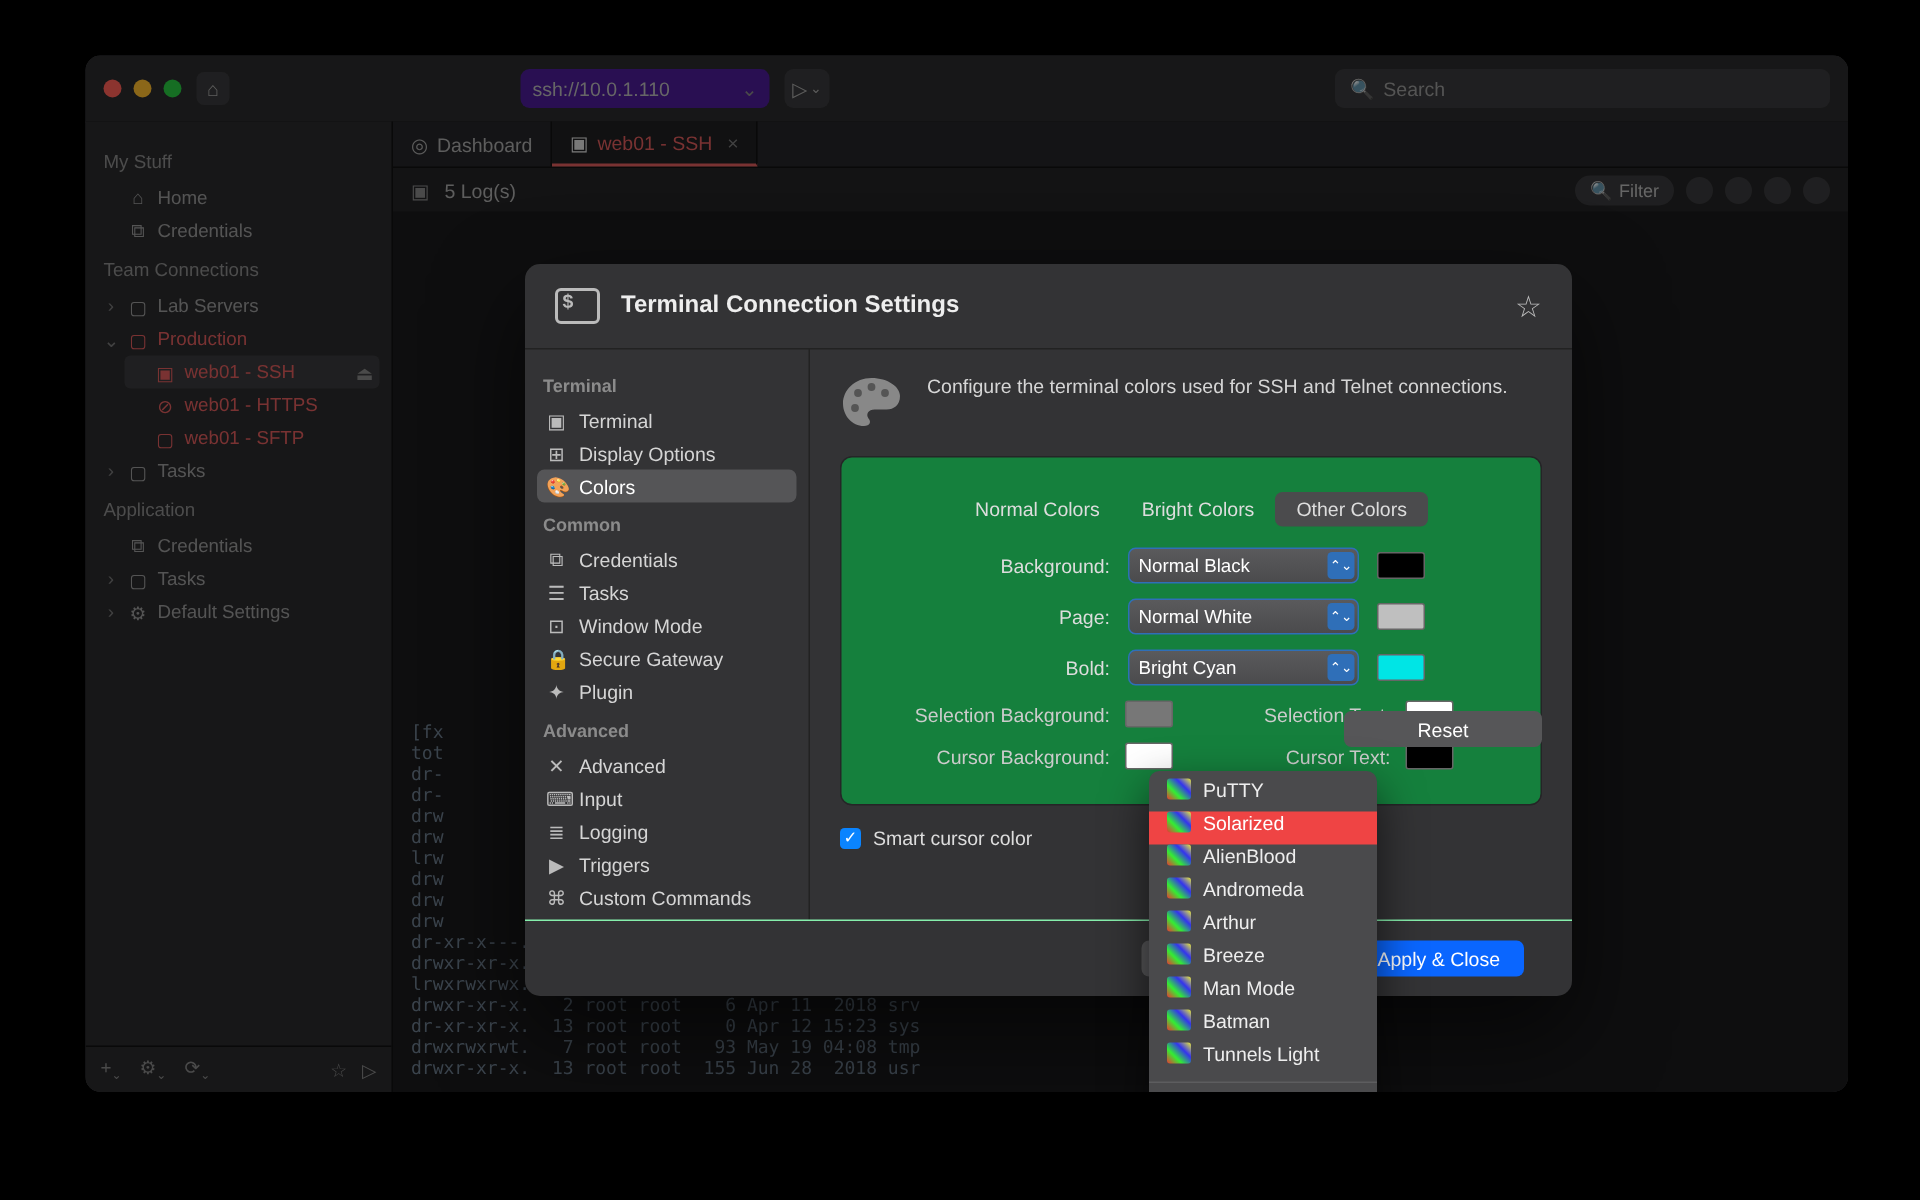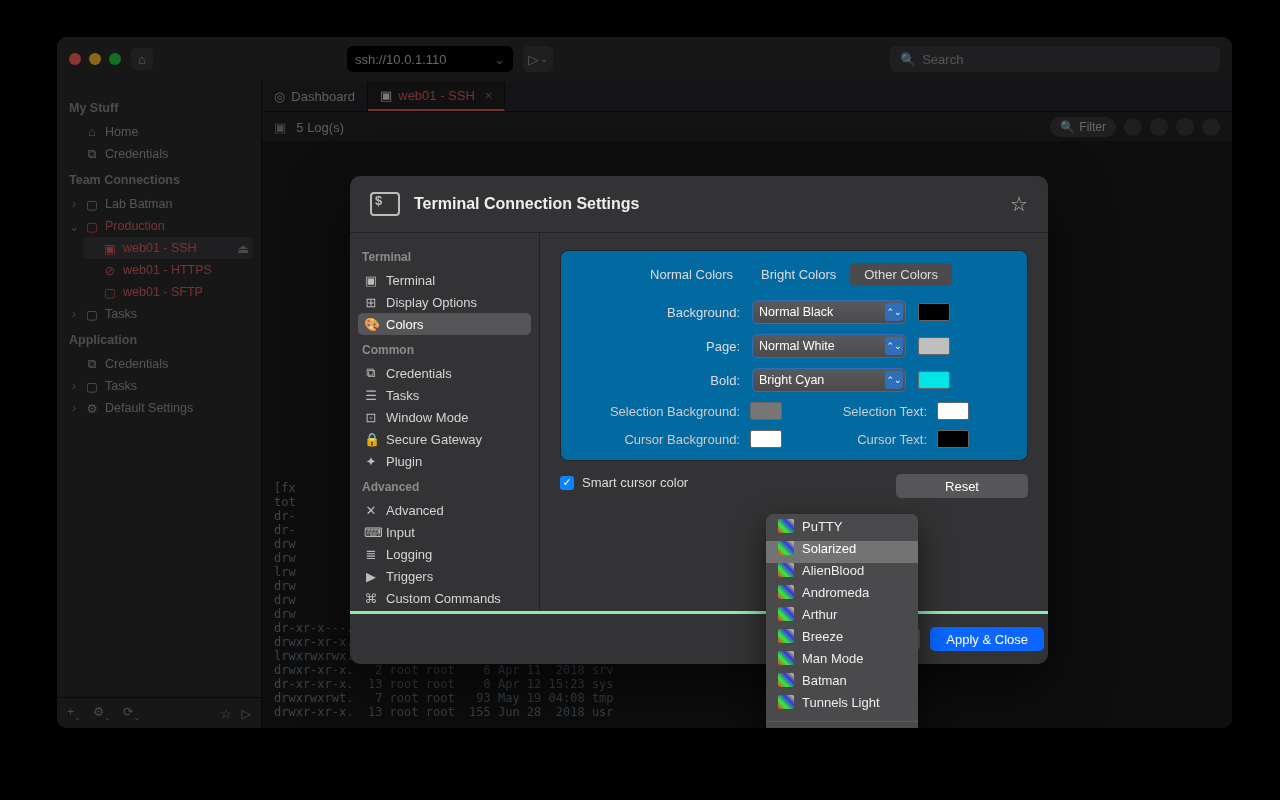--- a/index.html
+++ b/index.html
@@ -4,28 +4,28 @@
 <style>
   html,body{margin:0;height:100%;background:#000;font-family:-apple-system,"Helvetica Neue",Arial,sans-serif;font-size:13px;color:#ccc;-webkit-font-smoothing:antialiased}
   .window{position:absolute;left:57px;top:37px;width:1175px;height:691px;background:#1f1f21;border-radius:10px;box-shadow:0 30px 80px rgba(0,0,0,.6);overflow:hidden}
   .overlay{position:absolute;inset:0;background:rgba(0,0,0,.45);pointer-events:none}
   
   .titlebar{height:44px;display:flex;align-items:center;padding:0 12px;background:#2b2b2d;border-bottom:1px solid #111}
   .traffic{display:flex;gap:8px}
   .dot{width:12px;height:12px;border-radius:50%}
   .dot.r{background:#ff5f57}.dot.y{background:#febc2e}.dot.g{background:#28c840}
   .tb-btn{width:22px;height:22px;border-radius:5px;background:#3a3a3c;margin-left:10px;display:flex;align-items:center;justify-content:center;color:#aaa}
-  .urlbar{margin-left:14px;width:150px;height:26px;border-radius:6px;background:#000000;display:flex;align-items:center;justify-content:space-between;padding:0 8px;color:#bbb}
+  .urlbar{margin-left:14px;width:150px;height:26px;border-radius:6px;background:#4c1d95;display:flex;align-items:center;justify-content:space-between;padding:0 8px;color:#bbb}
   .urlbar .chev{color:#888}
   .run{margin-left:10px;width:30px;height:26px;border-radius:6px;background:#3a3a3c;display:flex;align-items:center;justify-content:center;color:#aaa}
   .spacer{flex:1}
   .search{width:310px;height:26px;border-radius:6px;background:#3a3a3c;display:flex;align-items:center;gap:6px;padding:0 10px;color:#9a9a9a}
   
   .side{position:absolute;left:0;top:44px;bottom:0;width:205px;background:#2b2b2d;border-right:1px solid #111;padding:12px 8px;box-sizing:border-box;font-size:12.5px;color:#9a9a9a}
-  .side .hdr{font-weight:700;color:#8a8a8a;margin:8px 4px 6px}
+  .side .hdr{font-weight:400;color:#8a8a8a;margin:8px 4px 6px}
   .side .row{display:flex;align-items:center;gap:6px;height:22px;padding:0 4px;border-radius:4px}
   .side .row .chev{width:10px;text-align:center;color:#777}
   .side .row.red{color:#dd5c5c}
   .side .row.sel{background:#3a3a3c}
   .side .row.sel.red{color:#dd5c5c}
   .side .row .ico{width:14px;text-align:center}
   .side .row .eject{margin-left:auto;color:#888}
   .side .sub{padding-left:18px}
   .side-bottom{position:absolute;left:0;right:0;bottom:0;height:30px;border-top:1px solid #111;display:flex;align-items:center;gap:12px;padding:0 10px;color:#888}
   .side-bottom .r{margin-left:auto;display:flex;gap:10px}
@@ -53,43 +53,43 @@
   .dlg-nav{width:190px;border-right:1px solid #222;padding:10px 8px;box-sizing:border-box;overflow:hidden}
   .dlg-nav .grp{font-size:12px;color:#8b8b8b;font-weight:600;margin:8px 4px 5px}
   .dlg-nav .item{display:flex;align-items:center;gap:8px;height:22px;padding:0 6px;border-radius:5px;color:#d5d5d5;font-size:13px}
   .dlg-nav .item.sel{background:#555557;color:#fff}
   .dlg-nav .item .ico{width:14px;text-align:center;color:#bbb}
   .dlg-content{flex:1;padding:18px 20px;position:relative}
   .descrow{display:flex;gap:16px;margin-bottom:18px}
   .palette{width:42px;height:36px;position:relative}
   .palette svg{width:42px;height:36px}
   .desc{color:#d6d6d6;font-size:13px}
-  .panel{background:#0369a1;border:1px solid #252527;border-radius:8px;padding:12px 14px}
+  .panel{background:#15803d;border:1px solid #252527;border-radius:8px;padding:23px 14px}
   .segs{display:flex;justify-content:center;margin-bottom:14px}
   .seg{padding:4px 14px;border-radius:5px;color:#ddd;font-size:13px}
   .seg.sel{background:#4b4b4d}
   .frow{display:flex;align-items:center;margin-bottom:10px;gap:12px}
   .frow .lbl{width:165px;text-align:right;color:#ddd}
   .select{width:140px;height:22px;border-radius:5px;background:linear-gradient(#5a5a5c,#4b4b4d);border:1px solid #2f6fb8;display:flex;align-items:center;padding:0 6px;color:#fff;font-size:12.5px;position:relative}
   .select .caret{position:absolute;right:2px;top:2px;bottom:2px;width:18px;border-radius:3px;background:#2f6fb8;display:flex;align-items:center;justify-content:center;color:#fff;font-size:9px}
   .swatch{width:30px;height:16px;border:1px solid #666;border-radius:2px}
   .pair{display:flex;gap:30px}
   .pair .half{display:flex;align-items:center;gap:10px}
   .pair .half .lbl{width:165px;text-align:right}
   .chk{display:flex;align-items:center;gap:8px;margin-top:14px;color:#ddd}
   .chkbox{width:14px;height:14px;border-radius:3px;background:#0a84ff;display:flex;align-items:center;justify-content:center;color:#fff;font-size:11px}
-  .dlg-foot{position:absolute;left:0;right:0;bottom:0;height:50px;display:flex;align-items:center;justify-content:flex-end;gap:10px;padding:0 4px;border-top:3px solid #86efac}
+  .dlg-foot{position:absolute;left:0;right:0;bottom:0;height:50px;display:flex;align-items:center;justify-content:flex-end;gap:10px;padding:0 32px;border-top:1px solid #86efac}
   .btn{height:24px;border-radius:5px;padding:0 16px;display:flex;align-items:center;font-size:13px}
   .btn.gray{background:#565658;color:#fff}
   .btn.blue{background:#0a66ff;color:#fff}
   .reset{position:absolute;right:20px;top:242px;width:100px;justify-content:center}
   
   .menu{position:absolute;left:709px;top:477px;width:152px;background:#4a4a4c;border-radius:7px;box-shadow:0 12px 30px rgba(0,0,0,.6);padding:5px 0;z-index:10}
   .menu .mi{display:flex;align-items:flex-start;gap:8px;height:22px;padding:0 12px;color:#eee;font-size:13px}
-  .menu .mi.sel{background:#737373;color:#fff}
+  .menu .mi.sel{background:#ef4444;color:#fff}
   .menu .sep{height:1px;background:#5d5d5f;margin:4px 0}
   .menu .mi .sw{width:16px;height:14px;border-radius:2px;background:linear-gradient(45deg,#e33,#3e3,#33e,#ee3);flex-shrink:0}
 </style>
 </head>
 <body>
 
 <div class="window">
 
   <div class="titlebar">
     <div class="traffic">
@@ -121,21 +121,21 @@
         </div>
         <div class="row">
           <span class="chev"></span>
           <span class="ico">⧉</span>
           <span>Credentials</span>
         </div>
         <div class="hdr">Team Connections</div>
         <div class="row">
           <span class="chev">›</span>
           <span class="ico">▢</span>
-          <span>Lab Batman</span>
+          <span>Lab Servers</span>
         </div>
         <div class="row red">
           <span class="chev">⌄</span>
           <span class="ico">▢</span>
           <span>Production</span>
         </div>
         <div class="sub">
           <div class="row red sel">
             <span class="chev"></span>
             <span class="ico">▣</span>
@@ -297,20 +297,32 @@
           <div class="item">
             <span class="ico">⌘</span>
             <span>Custom Commands</span>
           </div>
           <div class="item">
             <span class="ico">◉</span>
             <span>Tunnels</span>
           </div>
         </div>
       <div class="dlg-content">
+        <div class="descrow">
+          <div class="palette">
+            <svg viewBox="0 0 42 36">
+                <path fill="#888" d="M21 2C10 2 2 10 2 19c0 8 6 15 14 15 4 0 5-3 3-5-2-3 0-6 4-6h8c5 0 9-3 9-9C40 8 32 2 21 2z"></path>
+                <circle cx="12" cy="12" r="2.6" fill="#555"></circle>
+                <circle cx="21" cy="8" r="2.6" fill="#555"></circle>
+                <circle cx="30" cy="12" r="2.6" fill="#555"></circle>
+                <circle cx="10" cy="22" r="2.6" fill="#555"></circle>
+              </svg>
+          </div>
+          <div class="desc">Configure the terminal colors used for SSH and Telnet connections.</div>
+        </div>
         <div class="panel">
           <div class="segs" id="segs">
               <div class="seg">Normal Colors</div>
               <div class="seg">Bright Colors</div>
               <div class="seg sel">Other Colors</div>
             </div>
           <div id="color-rows">
               <div class="frow">
                 <span class="lbl">Background:</span>
     <div class="select">

